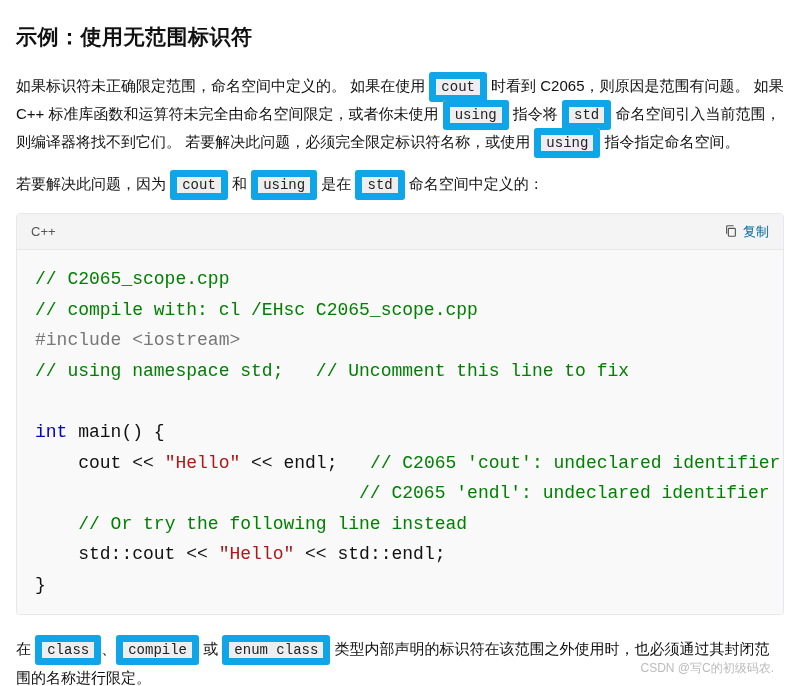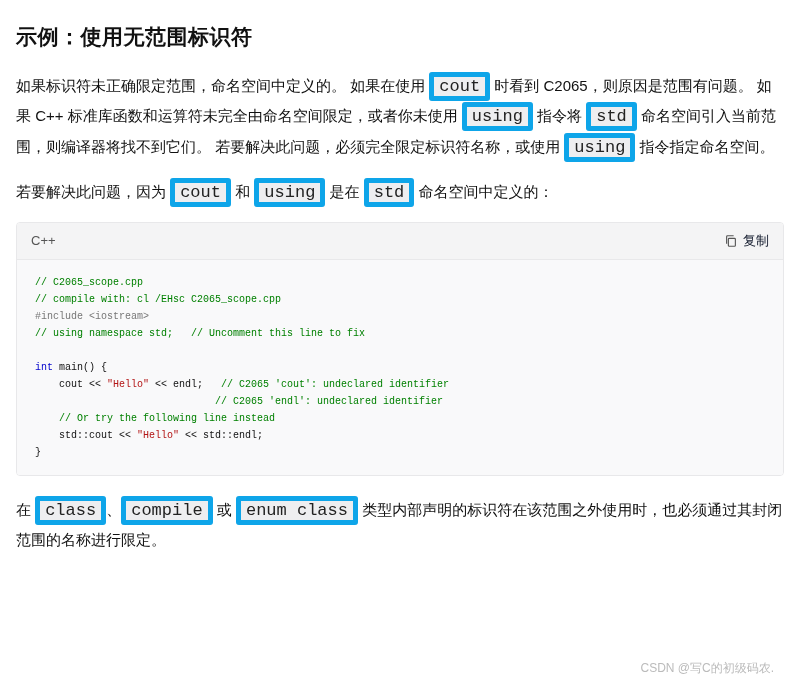--- a/index.html
+++ b/index.html
@@ -16,24 +16,24 @@
   h2 {
     font-size: 21px;
     font-weight: 700;
     margin: 6px 0 16px 0;
     letter-spacing: 0.5px;
   }
   p { margin: 10px 0 14px 0; }
   code.inline {
     font-family: Consolas, "Courier New", monospace;
     background: #eeeef0;
-    border: 5px solid #0ea5e9;
+    border: 7px solid #0ea5e9;
     border-radius: 3px;
     padding: 0 5px;
-    font-size: 17px;
+    font-size: 14px;
     color: #222;
   }
   .code-block {
     margin: 14px 0 20px 0;
     border: 1px solid #e8e8ea;
     border-radius: 4px;
     overflow: hidden;
   }
   .code-header {
     display: flex;
@@ -43,30 +43,30 @@
     border-bottom: 1px solid #e8e8ea;
     padding: 6px 14px;
     font-size: 13px;
     color: #555;
   }
   .copy-btn {
     display: flex;
     align-items: center;
     gap: 5px;
     cursor: pointer;
-    color: #0f172a;
+    color: #0369a1;
     font-size: 13px;
   }
   .copy-btn svg { width: 14px; height: 14px; }
   pre {
     margin: 0;
     padding: 14px 18px;
     background: #f9f9fa;
     font-family: Consolas, "Courier New", monospace;
-    font-size: 10px;
+    font-size: 18px;
     line-height: 1.7;
     white-space: pre;
     overflow-x: auto;
   }
   .c  { color: #008000; }  
   .pp { color: #777777; }  
   .kw { color: #0000cc; }  
   .st { color: #b31515; }  
   .pl { color: #111; }     
   .watermark {

